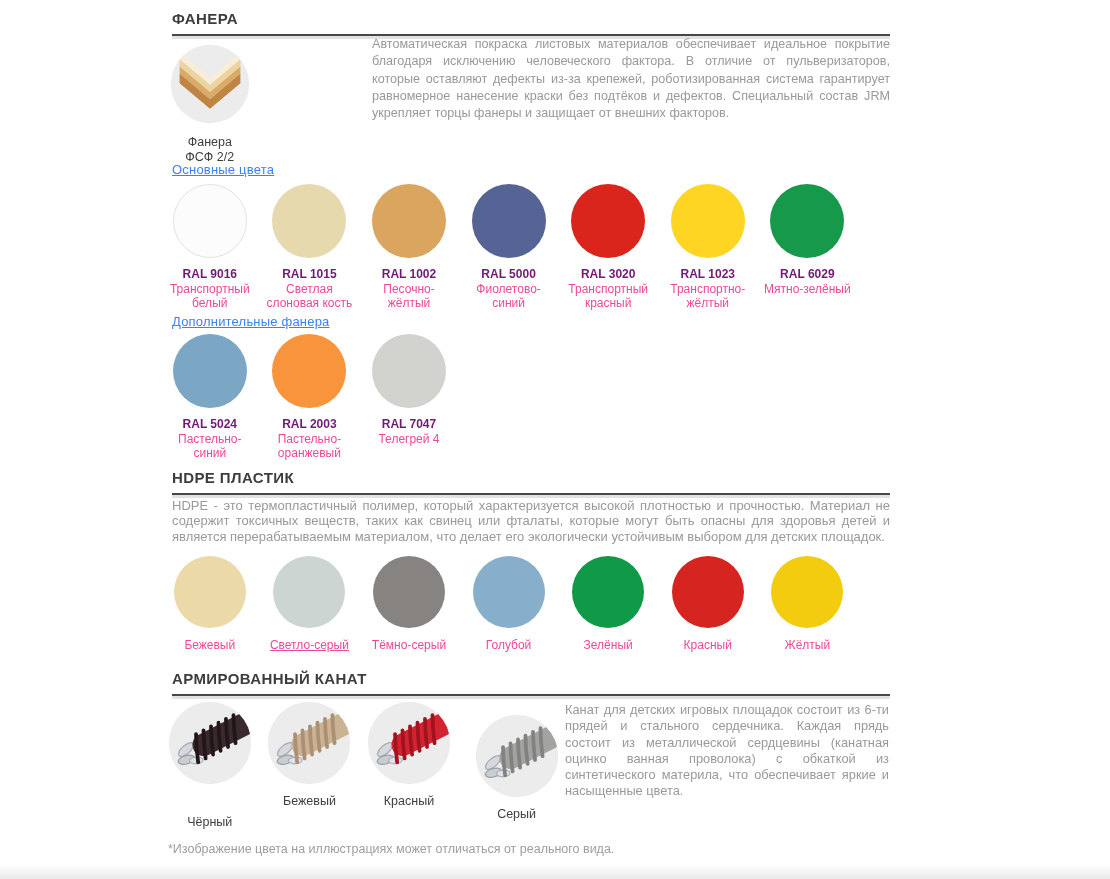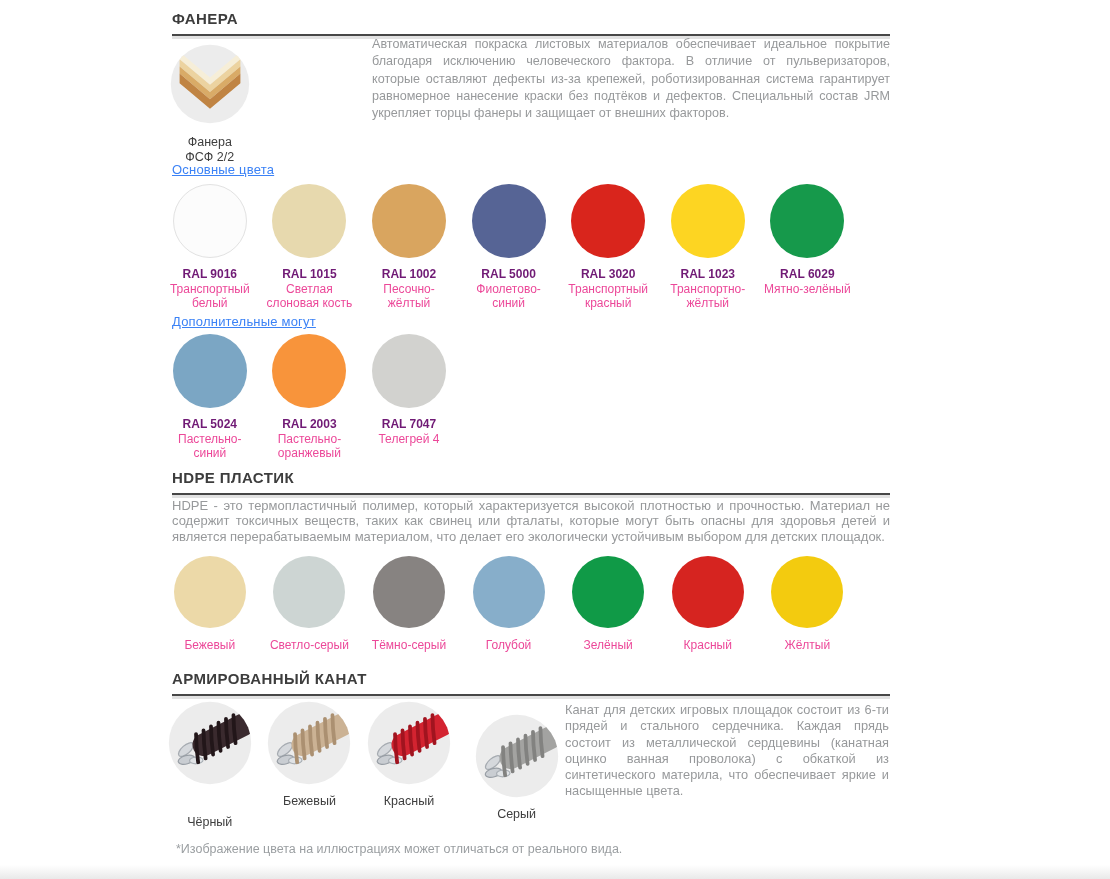--- a/index.html
+++ b/index.html
@@ -46,21 +46,21 @@
   #hdpe-colors{left:160px;top:556px;}
   #rope-samples{left:160px;top:701px;}
 
   #plywood-title{left:172px;top:10px;}
   #main-colors-title{left:172px;top:162px;}
   #additional-colors-title{left:172px;top:314px;}
   #hdpe-title{left:172px;top:469px;}
   #rope-title{left:172px;top:670px;}
 
   #footnote{
-    position:absolute;left:176px;top:842px;margin:0;
+    position:absolute;left:168px;top:842px;margin:0;
     font-size:12.5px;color:#9a9ea1;
   }
   #bottom-strip{
     position:absolute;left:0;bottom:0;width:1110px;height:14px;
     background:linear-gradient(#ffffff,#e9e9e9);
   }
 </style>
 </head>
 <body>
 
@@ -130,21 +130,21 @@
         <div class="swatch-name">Транспортно-
 жёлтый</div>
       </div>
       <div class="swatch-cell">
         <div class="swatch-circle" style="height: 74px; width: 74px; background: rgb(22, 153, 75);"></div>
         <div class="swatch-code">RAL 6029</div>
         <div class="swatch-name">Мятно-зелёный</div>
       </div>
     </div>
 
-  <div class="row-title" id="additional-colors-title">Дополнительные могут</div>
+  <div class="row-title" id="additional-colors-title">Дополнительные фанера</div>
 
   <div class="swatch-row" id="additional-colors">
       <div class="swatch-cell">
         <div class="swatch-circle" style="height: 74px; width: 74px; background: rgb(123, 166, 196);"></div>
         <div class="swatch-code">RAL 5024</div>
         <div class="swatch-name">Пастельно-
 синий</div>
       </div>
       <div class="swatch-cell">
         <div class="swatch-circle" style="height: 74px; width: 74px; background: rgb(248, 148, 59);"></div>
@@ -163,21 +163,21 @@
 
   <p class="desc" id="hdpe-desc">HDPE - это термопластичный полимер, который характеризуется высокой плотностью и прочностью. Материал не содержит токсичных веществ, таких как свинец или фталаты, которые могут быть опасны для здоровья детей и является перерабатываемым материалом, что делает его экологически устойчивым выбором для детских площадок.</p>
 
   <div class="swatch-row" id="hdpe-colors">
       <div class="swatch-cell">
         <div class="swatch-circle" style="height: 72px; width: 72px; background: rgb(236, 217, 168);"></div>
         <div class="swatch-name" style="margin-top: 10px;">Бежевый</div>
       </div>
       <div class="swatch-cell">
         <div class="swatch-circle" style="height: 72px; width: 72px; background: rgb(205, 213, 211);"></div>
-        <div class="swatch-name" style="margin-top: 10px;">Светло-серый</div>
+        <div class="swatch-name" style="margin-top: 10px; text-decoration: underline;">Светло-серый</div>
       </div>
       <div class="swatch-cell">
         <div class="swatch-circle" style="height: 72px; width: 72px; background: rgb(135, 131, 129);"></div>
         <div class="swatch-name" style="margin-top: 10px;">Тёмно-серый</div>
       </div>
       <div class="swatch-cell">
         <div class="swatch-circle" style="height: 72px; width: 72px; background: rgb(135, 174, 202);"></div>
         <div class="swatch-name" style="margin-top: 10px;">Голубой</div>
       </div>
       <div class="swatch-cell">

